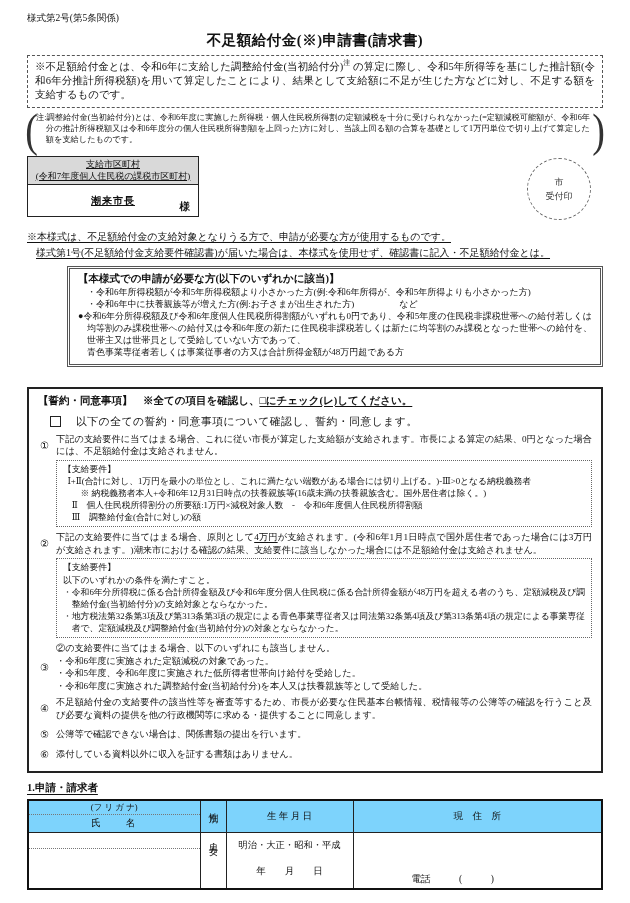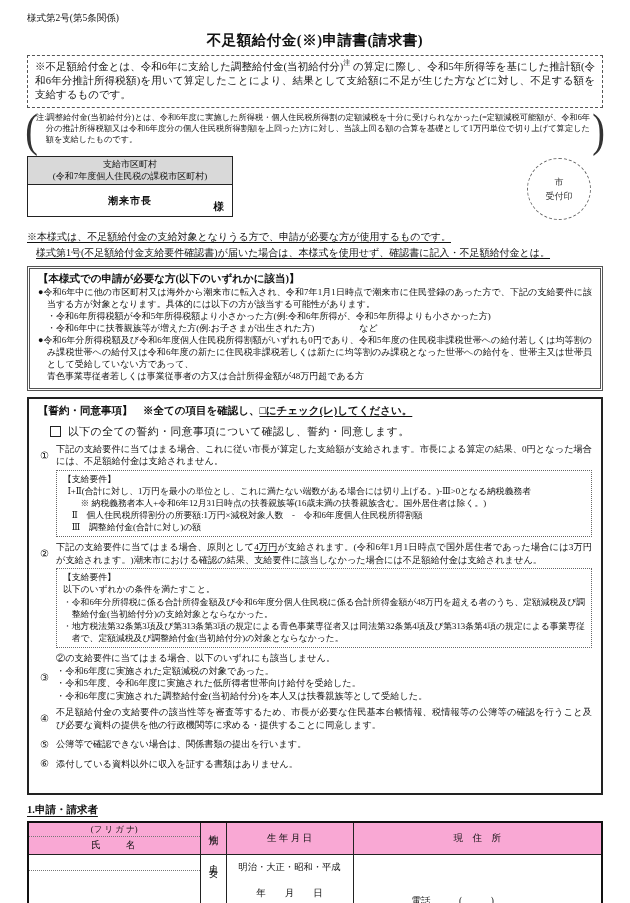--- a/index.html
+++ b/index.html
@@ -14,58 +14,58 @@
 
   .intro-box { border:1px dashed #555; padding:3px 7px 4px; font-size:10.5px; line-height:1.38; text-align:justify; }
   .sup { font-size:7px; vertical-align:super; }
 
   .note-wrap { display:flex; align-items:stretch; margin-top:3px; }
   .paren { flex:none; width:9px; font-size:38px; line-height:1; color:#333; display:flex; align-items:center; justify-content:center; transform:scaleY(1.2); font-weight:400; }
   .note-text { flex:1; font-size:8.2px; line-height:1.32; padding:2px 4px; text-align:justify; }
   .hang1 { padding-left:1.2em; text-indent:-1.2em; }
 
   .addr-row { display:flex; align-items:flex-start; margin-top:7px; }
-  .recipient-box { width:206px; border:1.5px solid #222; }
+  .recipient-box { width:172px; border:1.5px solid #222;text-decoration:underline; }
   .recipient-head { background:#d9d9d9; border-bottom:1px solid #222; text-align:center; font-size:9px; line-height:1.3; padding:2px 0; }
   .recipient-body { position:relative; height:31px; display:flex; align-items:center; justify-content:center; }
   .recipient-name { font-size:10px; font-weight:bold; letter-spacing:1px; }
   .honorific { position:absolute; right:8px; bottom:2px; font-size:10.5px; font-weight:bold; }
   .stamp { margin-left:auto; margin-right:12px; margin-top:2px; width:64px; height:62px; border:1.5px dashed #666; border-radius:50%; display:flex; flex-direction:column; align-items:center; justify-content:center; font-size:9px; line-height:1.6; color:#333; text-align:center; }
 
   .usage { margin-top:10px; font-size:10px; }
   .usage div { text-decoration:underline; text-underline-offset:2px; }
   .usage .l2 { margin-left:9px; margin-top:2px; }
 
-  .elig-box { border:3px double #555; margin-top:6px; padding:3px 8px 5px; font-size:9px; line-height:1.33; }
+  .elig-box { border:3px double #555; margin-top:6px; padding:3px 8px 5px; font-size:9px; line-height:1.33;margin-left:40px; }
   .elig-title { font-size:10.5px; font-weight:bold; margin-bottom:1px; }
   .b-hang { padding-left:1em; text-indent:-1em; text-align:justify; }
   .sub { margin-left:1em; }
 
-  .pledge-box { border:2px solid #222; margin-top:6px; padding:5px 9px 20px; }
+  .pledge-box { border:2px solid #222; margin-top:20px; padding:5px 9px 8px; }
   .pledge-head { font-size:10.5px; font-weight:bold; }
   .pledge-head .ul { text-decoration:underline; text-underline-offset:2px; }
-  .chk-row { display:flex; align-items:center; gap:7px; margin:7px 0 4px 12px; font-size:10.8px; letter-spacing:.5px; }
+  .chk-row { display:flex; align-items:center; gap:15px; margin:7px 0 4px 12px; font-size:10.8px; letter-spacing:.5px; }
   .chk { width:11px; height:11px; border:1.3px solid #222; flex:none; background:#fff; }
 
   .pitem { margin-top:4px; }
   .prow { display:flex; gap:5px; }
   .prow.center { align-items:center; }
   .inum { flex:none; width:13px; font-size:10px; text-align:center; }
   .ptext { flex:1; font-size:9.2px; line-height:1.36; text-align:justify; }
   .uline { text-decoration:underline; text-underline-offset:2px; }
   .dotted-box { border:1px dotted #666; margin:2px 0 2px 18px; padding:2px 6px 3px; font-size:8.8px; line-height:1.38; }
   .f-ind1 { margin-left:.5em; }
   .f-ind2 { margin-left:1em; }
   .f-ind3 { margin-left:2em; }
 
   .sec-title { margin-top:8px; font-size:10.5px; font-weight:bold; text-decoration:underline; text-underline-offset:3px; }
 
   table.app { border-collapse:collapse; width:100%; margin-top:4px; table-layout:fixed; border:2px solid #111; }
   table.app td { border:1px solid #222; font-size:9.5px; padding:0; vertical-align:top; }
-  td.hd { background:#f9a8d4; text-align:center; }
+  td.hd { background:#7dd3fc; text-align:center; }
   .furi { border-bottom:1px dotted #777; font-size:8.5px; text-align:center; padding:1px 0; height:14px; }
   .nm { text-align:center; padding:2px 12px; letter-spacing:2px; }
   .vert { writing-mode:vertical-rl; text-orientation:upright; margin:4px auto 0; letter-spacing:1px; display:block; }
   .furi-line { height:16px; border-bottom:1px dotted #777; }
   .era { text-align:center; margin-top:6px; font-size:9.3px; }
   .ymd { text-align:center; margin-top:13px; font-size:9.5px; }
   .addr-cell { display:flex; flex-direction:column; height:55px; }
   .phone { margin-top:auto; padding-left:58px; padding-bottom:2px; font-size:9.5px; }
 </style>
 </head>
@@ -103,21 +103,20 @@
     </div>
   </div>
 
   <div class="usage">
     <div class="l1">※本様式は、不足額給付金の支給対象となりうる方で、申請が必要な方が使用するものです。</div>
     <div class="l2">様式第1号(不足額給付金支給要件確認書)が届いた場合は、本様式を使用せず、確認書に記入・不足額給付金とは。</div>
   </div>
 
   <div class="elig-box">
     <div class="elig-title">【本様式での申請が必要な方(以下のいずれかに該当)】</div>
-    <div class="b-hang">●令和6年中に他の市区町村又は海外から潮来市に転入され、令和7年1月1日時点で潮来市に住民登録のあった方で、下記の支給要件に該当する方が対象となります。具体的には以下の方が該当する可能性があります。</div>
     <div class="b-hang sub">・令和6年所得税額が令和5年所得税額より小さかった方(例:令和6年所得が、令和5年所得よりも小さかった方)</div>
     <div class="b-hang sub">・令和6年中に扶養親族等が増えた方(例:お子さまが出生された方)　　　　　など</div>
     <div class="b-hang">●令和6年分所得税額及び令和6年度個人住民税所得割額がいずれも0円であり、令和5年度の住民税非課税世帯への給付若しくは均等割のみ課税世帯への給付又は令和6年度の新たに住民税非課税若しくは新たに均等割のみ課税となった世帯への給付を、世帯主又は世帯員として受給していない方であって、</div>
     <div class="sub">青色事業専従者若しくは事業従事者の方又は合計所得金額が48万円超である方</div>
   </div>
 
   <div class="pledge-box">
     <div class="pledge-head">
       <span>【誓約・同意事項】</span><span>　※全ての項目を確認し、</span><span class="ul">□にチェック(レ)してください。</span>
     </div>

